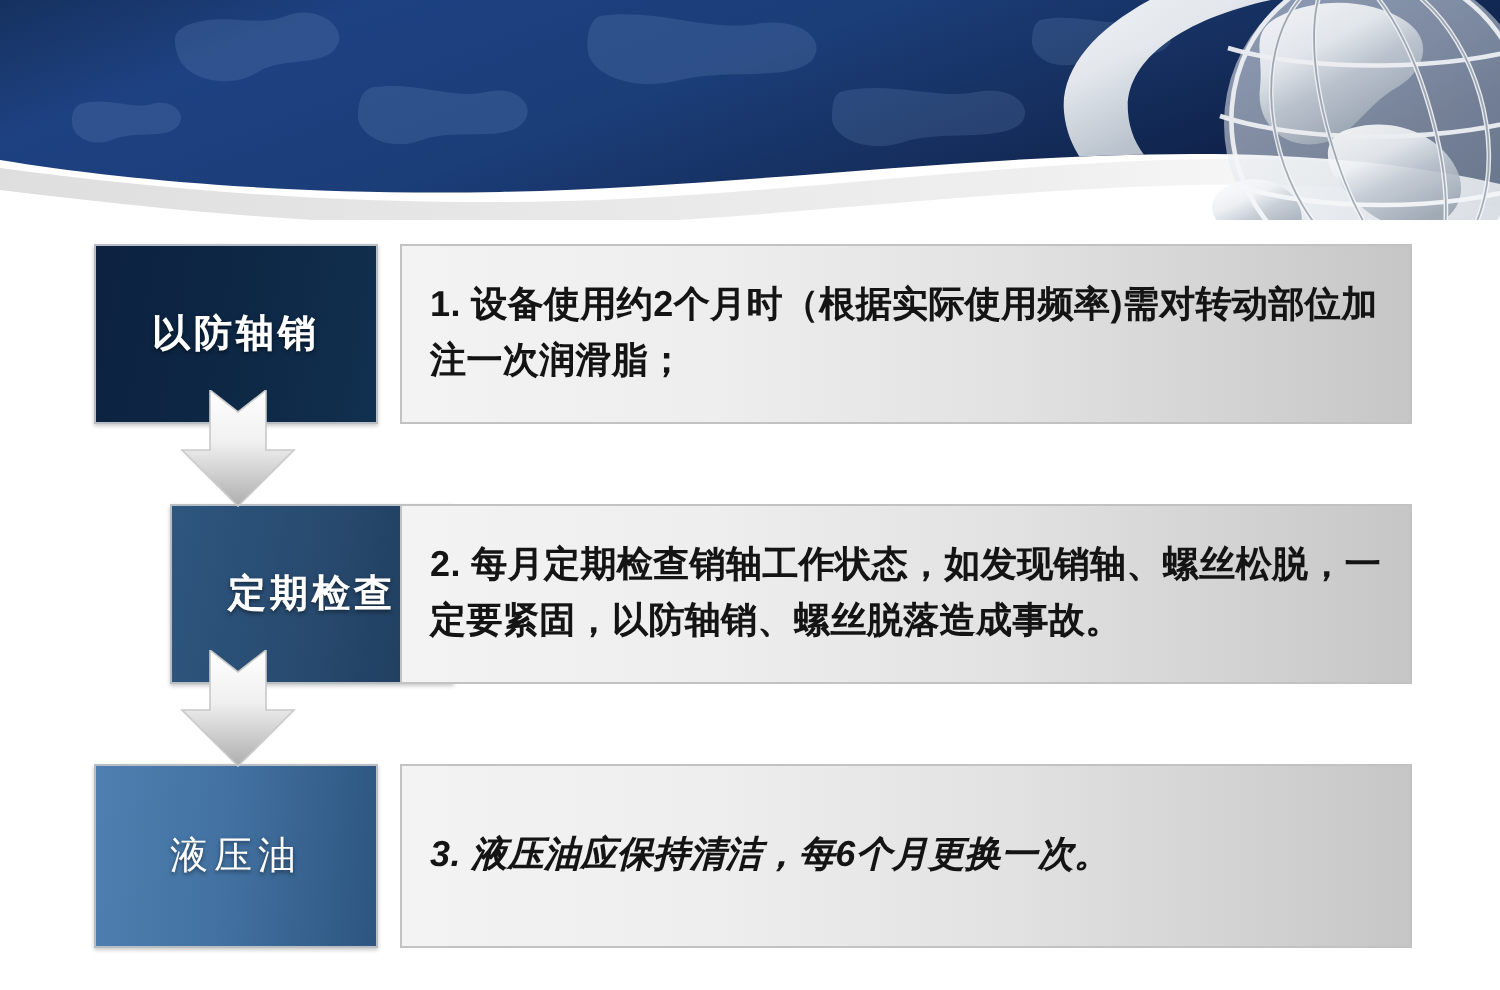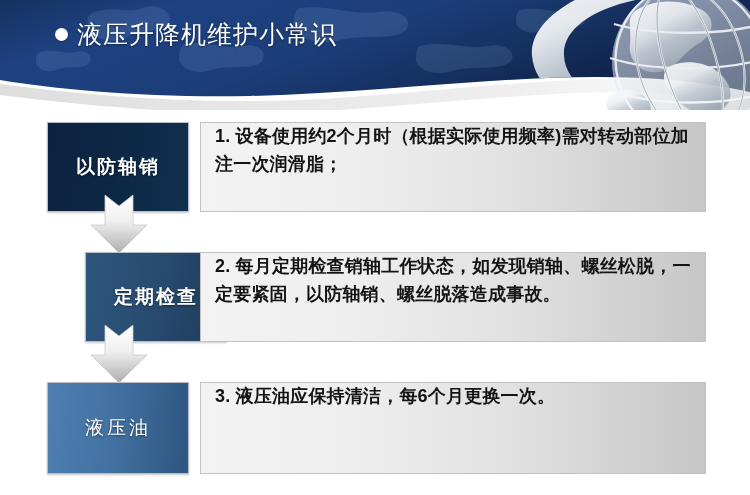--- a/index.html
+++ b/index.html
@@ -82,36 +82,37 @@
   .label-box.tone-3 span { font-weight: 400; letter-spacing: 3px; text-align: right; }
 
   .content-box {
     position: absolute;
     left: 200px;
     width: 506px;
     border: 1px solid #c2c2c2;
     box-sizing: border-box;
     background: linear-gradient(90deg,#f3f3f3 0%,#eeeeee 30%,#e2e2e2 60%,#cfcfcf 88%,#c6c6c6 100%);
     display: flex;
+    align-items: center;
     padding: 0 14px;
   }
   .content-box p {
     margin: 0;
     color: #141414;
     font-size: 18px;
     font-weight: 700;
     line-height: 1.55;
     letter-spacing: .2px;
   }
 
   
   #row-1 .label-box,  #row-1 .content-box { top: 122px; height: 90px; }
   #row-2 .label-box,  #row-2 .content-box { top: 252px; height: 90px; }
   #row-3 .label-box                        { top: 382px; height: 92px; }
-  #row-3 .content-box                      { top: 382px; height: 92px; }
+  #row-3 .content-box                      { top: 382px; height: 92px; font-style: italic; }
 
   
   .arrow {
     position: absolute;
     left: 88px;
     width: 62px;
     height: 62px;
     z-index: 4;
   }
   #arrow-1 { top: 195px; }
@@ -190,24 +191,20 @@
           <path d="M616,92 C656,106 726,106 766,92"></path>
         </g>
         <g fill="none" stroke="#8f9aa6" stroke-width="0.9" opacity="0.8">
           <ellipse cx="690" cy="62" rx="26" ry="78" transform="rotate(-16 690 62)"></ellipse>
           <ellipse cx="690" cy="62" rx="52" ry="78" transform="rotate(-16 690 62)"></ellipse>
         </g>
       </g>
     </g>
   </svg>
 
-  <div id="title-row">
-    <span id="title-bullet"></span>
-    <span id="title-text">液压升降机维护小常识</span>
-  </div>
 </div>
 
 <div class="row" id="row-1">
   <div class="label-box tone-1">
     <span>以防轴销</span>
   </div>
   <div class="content-box">
     <p>1. 设备使用约2个月时（根据实际使用频率)需对转动部位加注一次润滑脂；</p>
   </div>
 </div>

